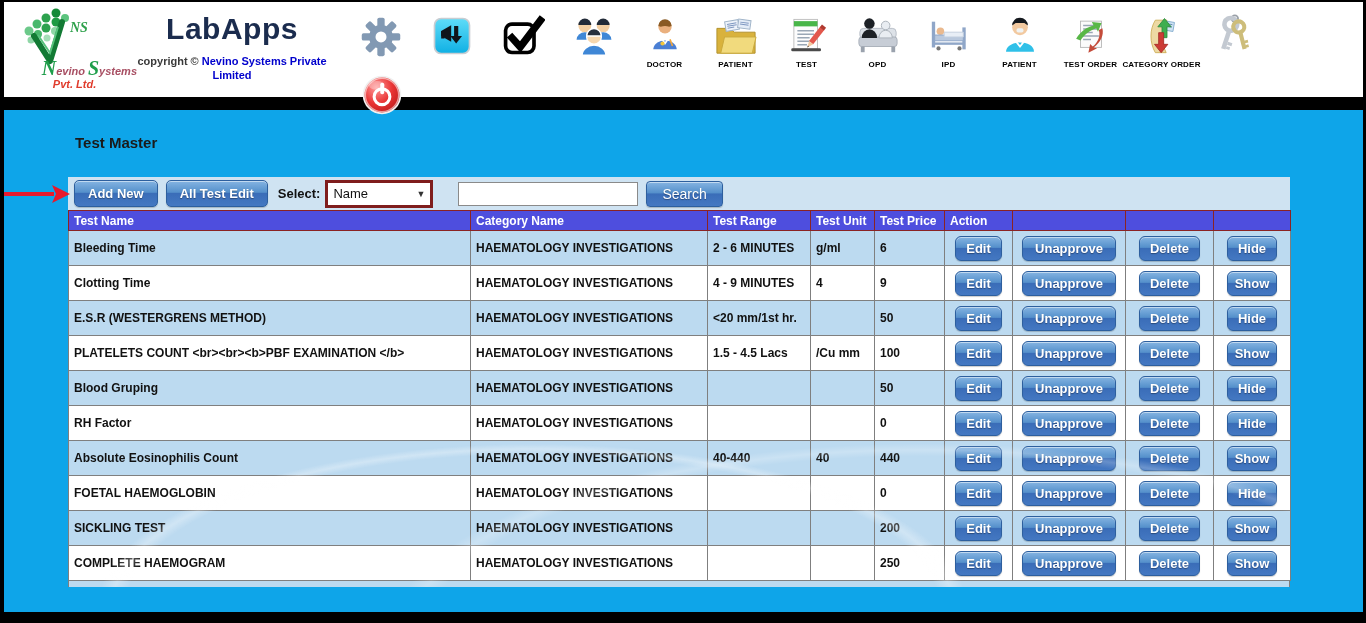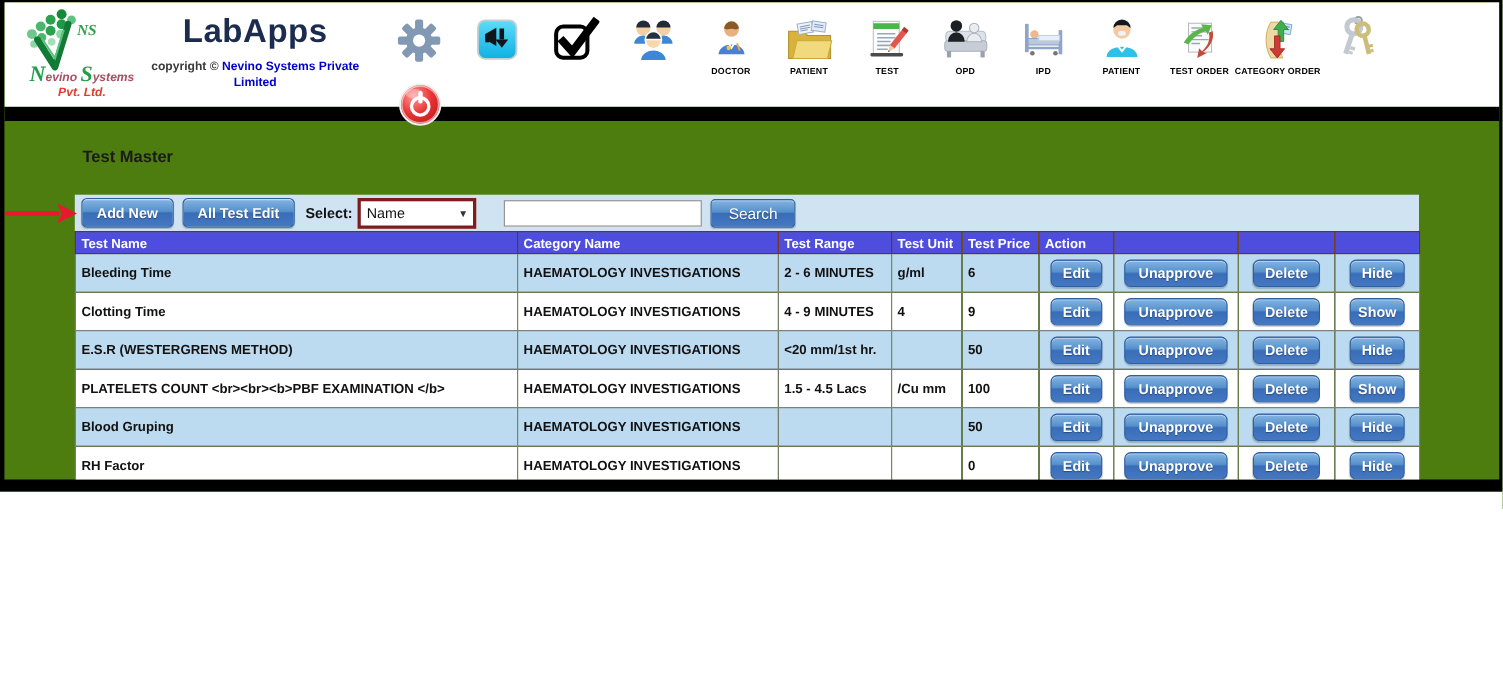--- a/index.html
+++ b/index.html
@@ -1,22 +1,22 @@
 <!DOCTYPE html>
 <html><head>
 <meta charset="utf-8">
 <style>
   html,body{margin:0;padding:0;background:#fff;font-family:"Liberation Sans",sans-serif;}
-  .page{position:relative;width:1366px;height:447px;box-sizing:border-box;
+  .page{position:relative;width:1366px;height:623px;box-sizing:border-box;
         border-left:4px solid #000;border-right:3px solid #000;border-top:2px solid #000;border-bottom:11px solid #000;
-        background:#4d7c0f;overflow:hidden;}
+        background:#0ea5e9;overflow:hidden;}
   
   .header{position:relative;height:95px;background:#fff;}
   .logo{position:absolute;left:8px;top:4px;width:125px;height:88px;cursor:pointer;}
-  .logo-name{position:absolute;left:0;top:52px;width:125px;text-align:center;font-style:italic;font-weight:bold;
+  .logo-name{position:absolute;left:0;top:52px;width:125px;text-align:right;font-style:italic;font-weight:bold;
              font-size:11px;color:#a84f63;line-height:1;white-space:nowrap;}
   .logo-name .big{font-size:20px;color:#1f9e4b;font-family:"Liberation Serif",serif;}
   .logo-sub{position:absolute;left:0;top:72px;width:125px;text-align:center;font-style:italic;font-weight:bold;
             font-size:11px;color:#e03c2c;}
   .title-block{position:absolute;left:128px;top:10px;width:200px;text-align:center;}
   .app-title{font-size:30px;font-weight:bold;color:#1b2c4e;letter-spacing:.5px;margin:0;}
   .copyright{margin-top:8px;font-size:11px;font-weight:bold;color:#3a3a3a;line-height:1.3;}
   .copyright a{color:#0000cc;cursor:pointer;}
   .nav{position:absolute;left:341px;top:10px;display:flex;}
   .nav-item{width:71px;display:flex;flex-direction:column;align-items:center;cursor:pointer;}

